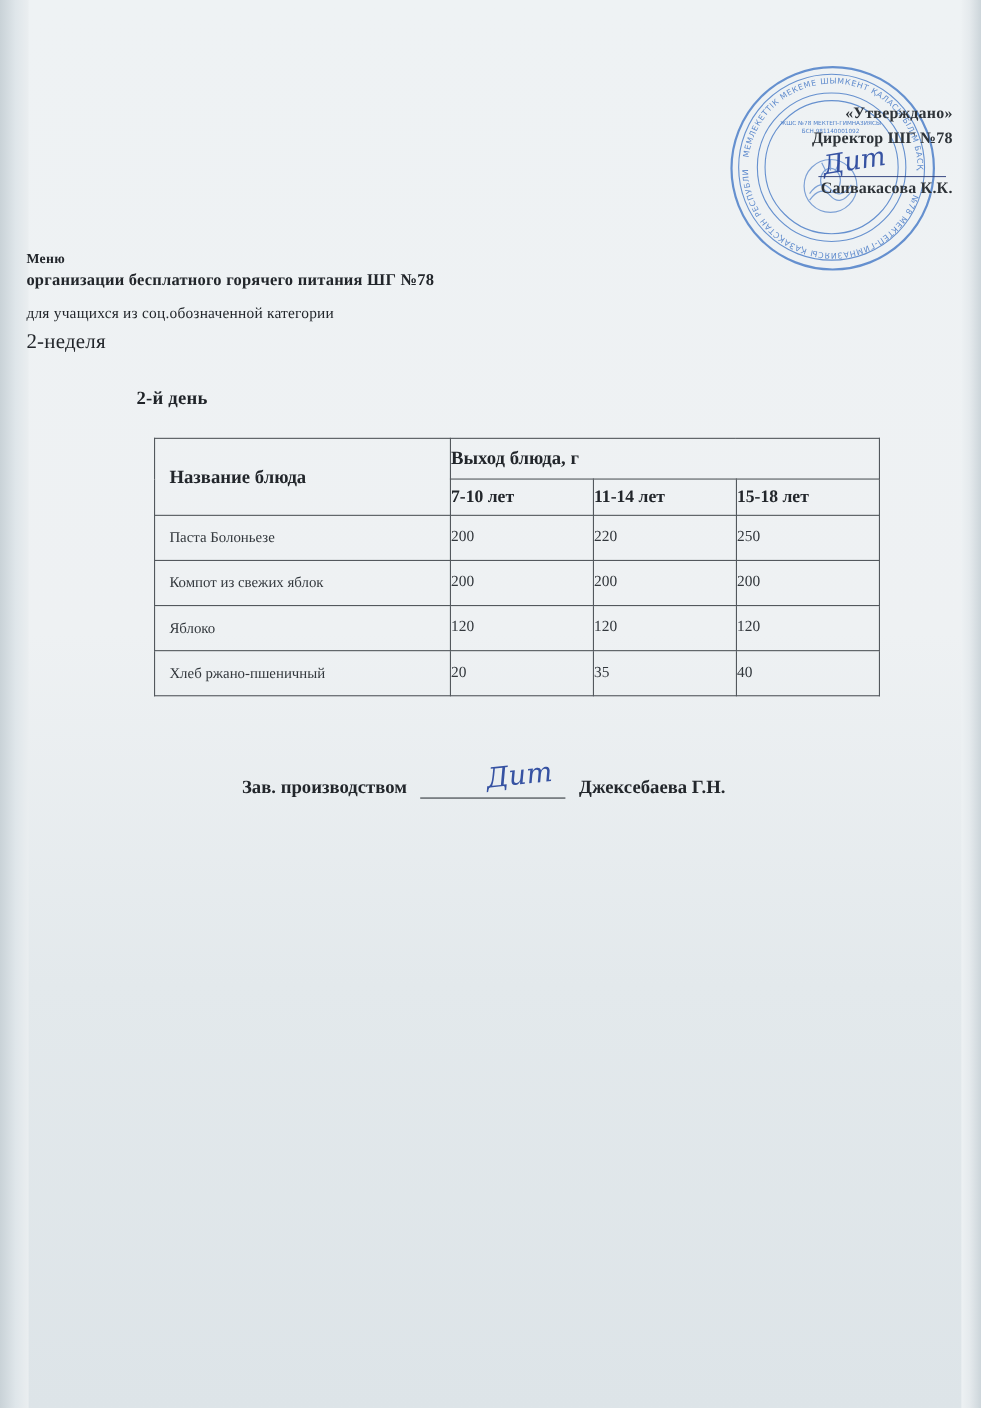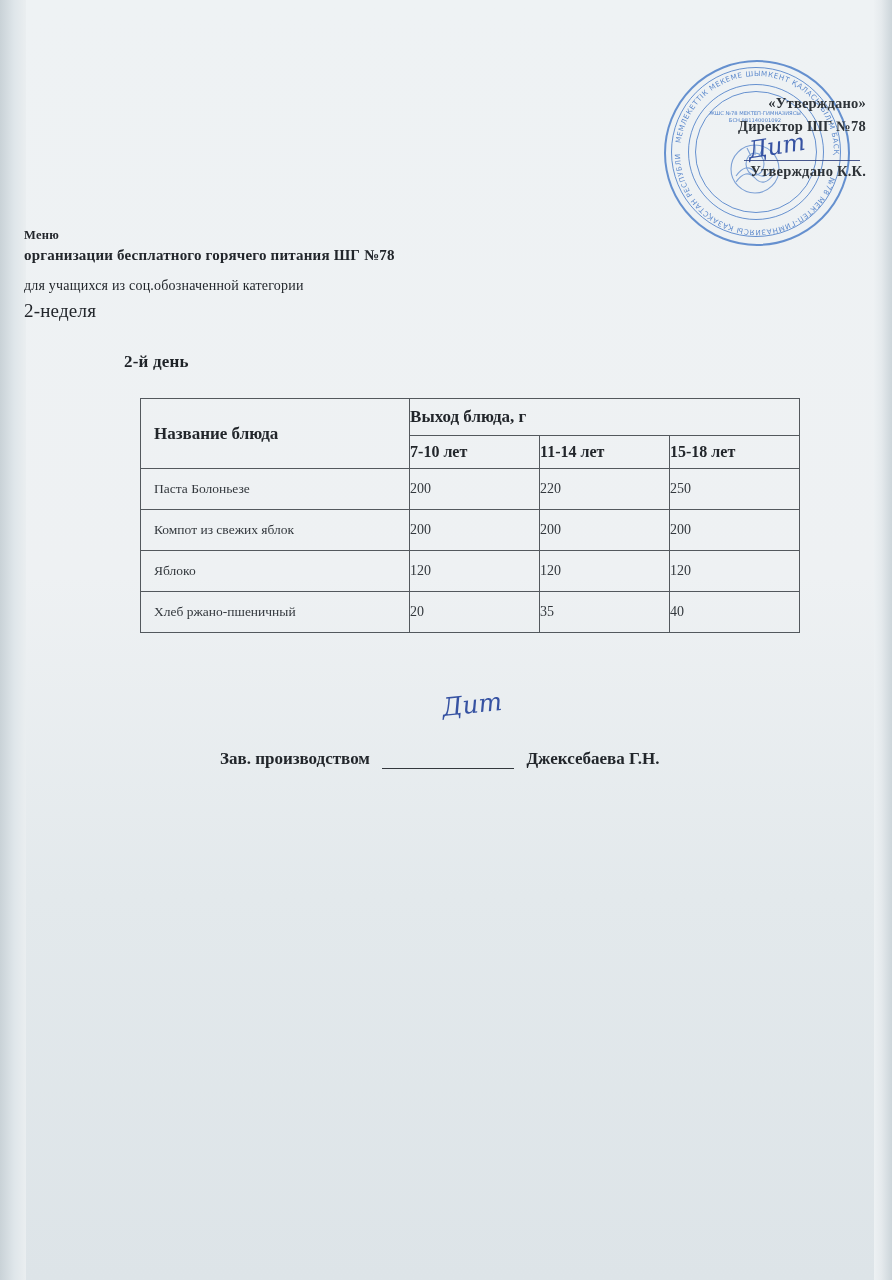--- a/index.html
+++ b/index.html
@@ -225,21 +225,20 @@
 
   
   .footer-sign {
     position: absolute;
     left: 220px;
     top: 706px;
     font-size: 17px;
     font-weight: bold;
     color: #22262b;
     white-space: nowrap;
-    margin-top: 43px;
   }
   .sign-space {
     display: inline-block;
     width: 132px;
     border-bottom: 1.6px solid #33383d;
     margin: 0 8px;
     vertical-align: bottom;
     height: 17px;
   }
   .prod-signature {
@@ -289,21 +288,21 @@
         <path d="M14 46 q10 -14 19 -4 q9 10 19 -4"></path>
         <path d="M33 9 v10 M25 12 l4 8 M41 12 l-4 8"></path>
         <ellipse cx="33" cy="28" rx="9" ry="11"></ellipse>
       </g>
     </svg>
   </div>
 
   <div class="approval">
     <div class="line1">«Утверждано»</div>
     <div class="line2">Директор ШГ  №78</div>
-    <div class="line3">Утверждано К.К.</div>
+    <div class="line3">Сапвакасова К.К.</div>
   </div>
   <div class="dir-signature">Дит</div>
   <div class="sig-underline"></div>
 
   <div class="title-block">
     <div class="t1">Меню</div>
     <div class="t2">организации бесплатного горячего питания ШГ №78</div>
     <div class="t3">для учащихся из соц.обозначенной категории</div>
     <div class="t4">2-неделя</div>
   </div>

